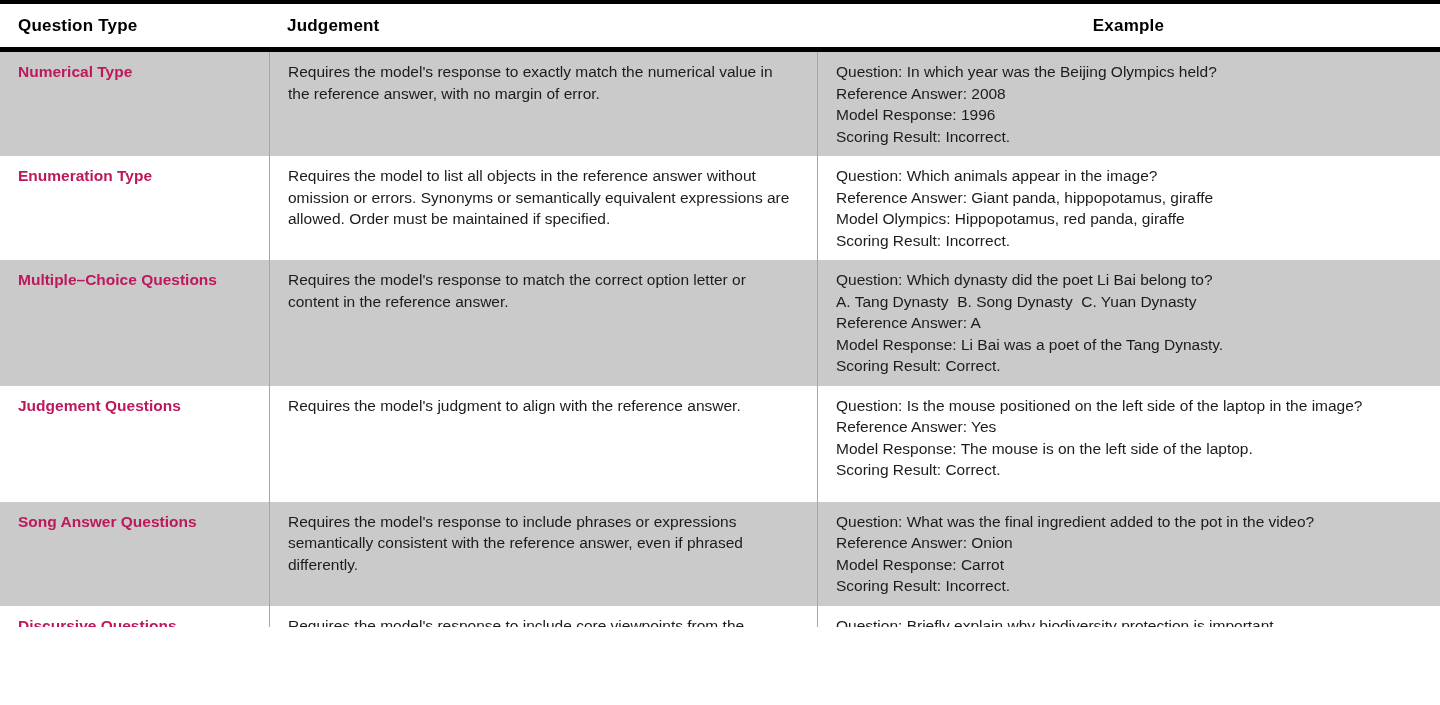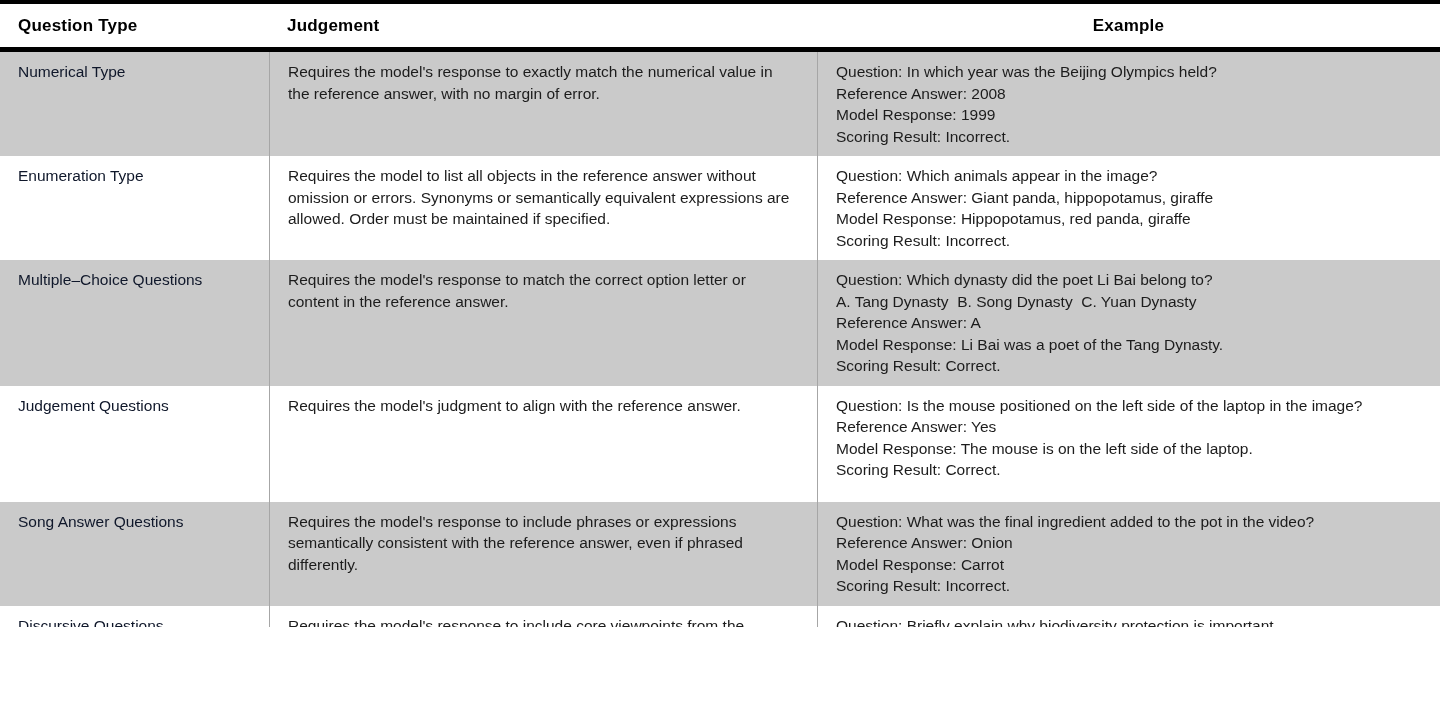--- a/index.html
+++ b/index.html
@@ -29,22 +29,22 @@
   }
   .header-cell.center { text-align: center; }
   .body-row.shade { background: #cacaca; }
   .body-row.plain { background: #ffffff; }
   .cell {
     font-size: 15.5px;
     line-height: 21.5px;
     padding: 9px 20px 9px 18px;
   }
   .cell.type-cell {
-    font-weight: normal;
-    color: #0f172a;
+    font-weight: bold;
+    color: #be185d;
   }
   .cell.criteria-cell, .cell.example-cell {
     border-left: 1px solid #a6a6a6;
     color: #1c1c1c;
   }
   .cell.example-cell { white-space: pre-wrap; }
   .r1 { min-height: 103px; }
   .r2 { min-height: 97px; }
   .r3 { min-height: 120px; }
   .r4 { min-height: 116px; }
@@ -64,30 +64,30 @@
     <div class="header-cell center">Example</div>
   </div>
 
   <div class="rule rule-mid"></div>
 
   <div class="grid-row body-row shade r1">
     <div class="cell type-cell">Numerical Type</div>
     <div class="cell criteria-cell">Requires the model's response to exactly match the numerical value in the reference answer, with no margin of error.</div>
     <div class="cell example-cell">Question: In which year was the Beijing Olympics held?
 Reference Answer: 2008
-Model Response: 1999
+Model Response: 1996
 Scoring Result: Incorrect.</div>
   </div>
 
   <div class="grid-row body-row plain r2">
     <div class="cell type-cell">Enumeration Type</div>
     <div class="cell criteria-cell">Requires the model to list all objects in the reference answer without omission or errors. Synonyms or semantically equivalent expressions are allowed. Order must be maintained if specified.</div>
     <div class="cell example-cell">Question: Which animals appear in the image?
 Reference Answer: Giant panda, hippopotamus, giraffe
-Model Response: Hippopotamus, red panda, giraffe
+Model Olympics: Hippopotamus, red panda, giraffe
 Scoring Result: Incorrect.</div>
   </div>
 
   <div class="grid-row body-row shade r3">
     <div class="cell type-cell">Multiple–Choice Questions</div>
     <div class="cell criteria-cell">Requires the model's response to match the correct option letter or content in the reference answer.</div>
     <div class="cell example-cell">Question: Which dynasty did the poet Li Bai belong to?
 A. Tang Dynasty  B. Song Dynasty  C. Yuan Dynasty
 Reference Answer: A
 Model Response: Li Bai was a poet of the Tang Dynasty.

